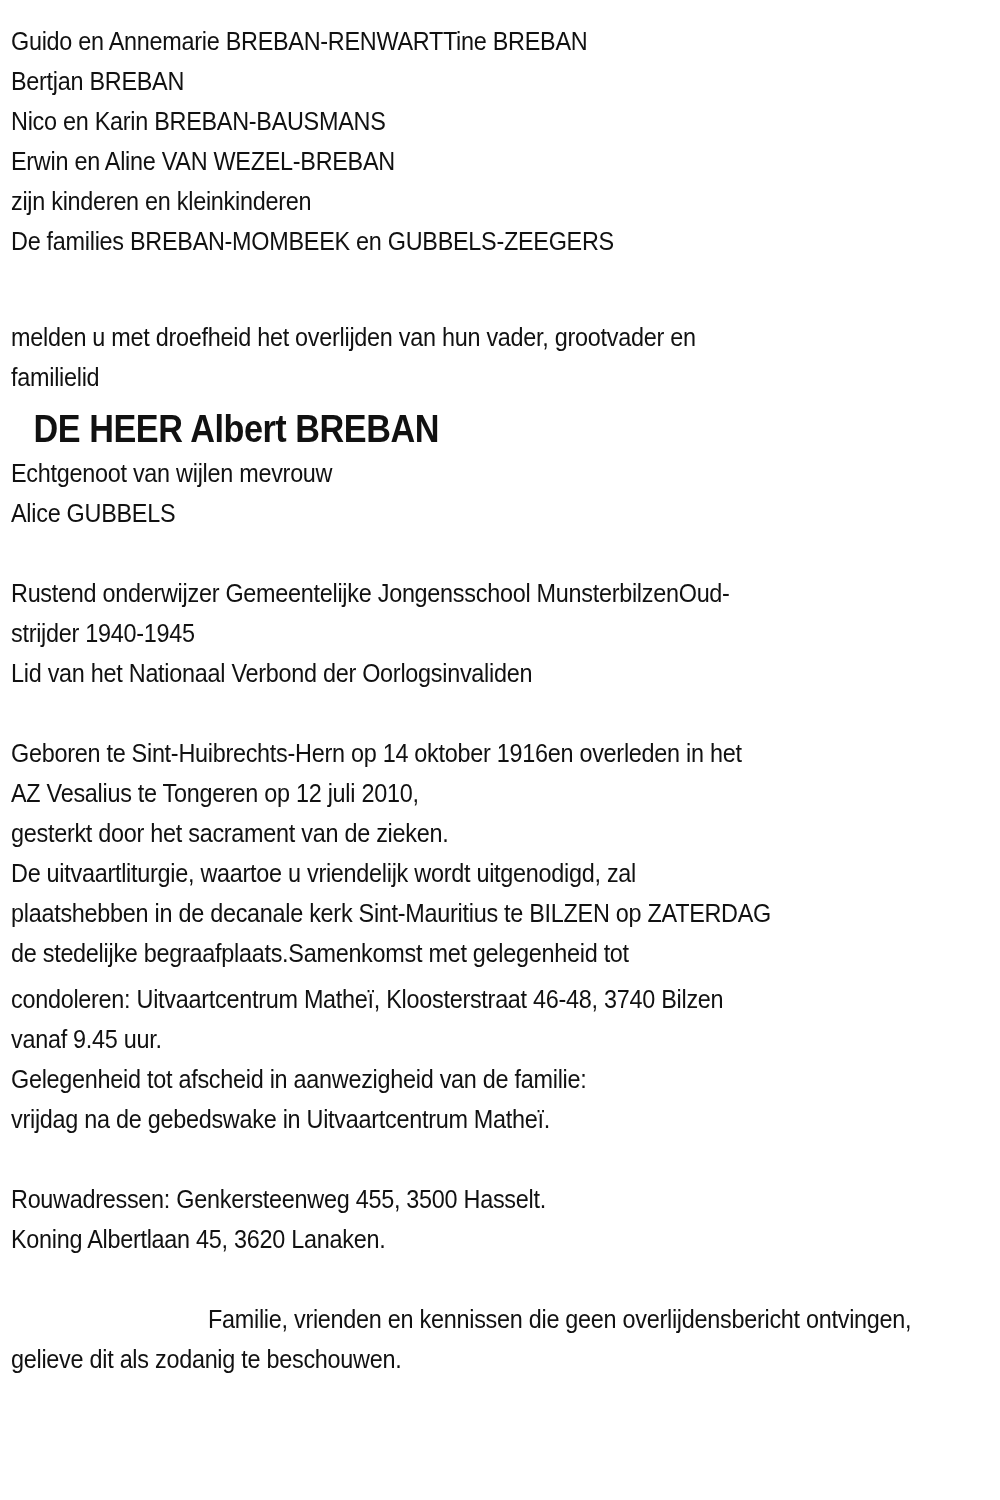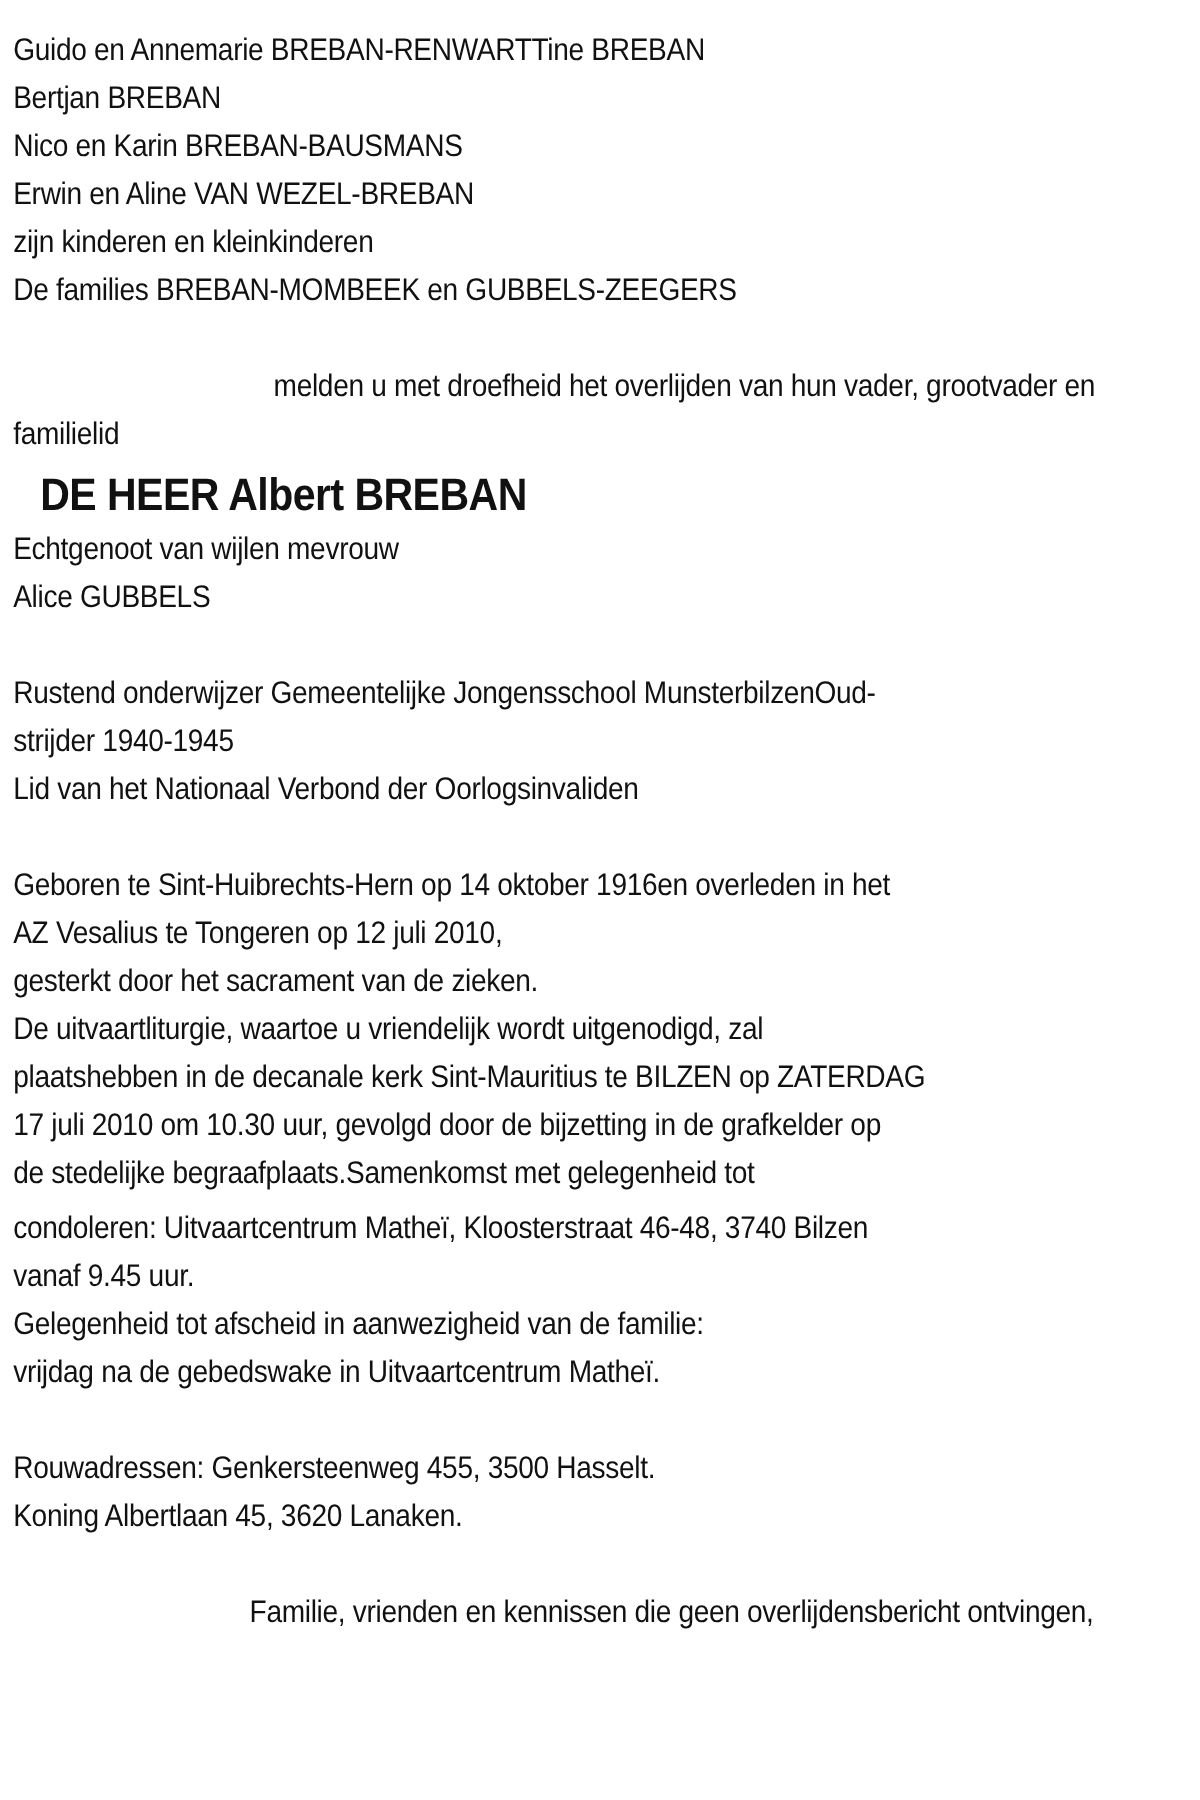--- a/index.html
+++ b/index.html
@@ -39,21 +39,21 @@
     <div style="height: 40px; margin-top: 0px;"><div class="line" style="display: inline-block; transform: scaleX(0.9); width: auto; margin-top: 0px;">Bertjan BREBAN</div></div>
     <div style="height: 40px; margin-top: 0px;"><div class="line" style="display: inline-block; transform: scaleX(0.9); width: auto; margin-top: 0px;">Nico en Karin BREBAN-BAUSMANS</div></div>
     <div style="height: 40px; margin-top: 0px;"><div class="line" style="display: inline-block; transform: scaleX(0.9); width: auto; margin-top: 0px;">Erwin en Aline VAN WEZEL-BREBAN</div></div>
     <div style="height: 40px; margin-top: 0px;"><div class="line" style="display: inline-block; transform: scaleX(0.9); width: auto; margin-top: 0px;">zijn kinderen en kleinkinderen</div></div>
     <div style="height: 40px; margin-top: 0px;"><div class="line" style="display: inline-block; transform: scaleX(0.9); width: auto; margin-top: 0px;">De families BREBAN-MOMBEEK en GUBBELS-ZEEGERS</div></div>
   </div>
 
   <div class="gap"></div>
 
   <div class="block">
-    <div style="height: 40px; margin-top: 0px; text-align: right;"><div class="line" style="display: inline-block; transform: scaleX(0.9); width: auto; margin-top: 0px;">melden u met droefheid het overlijden van hun vader, grootvader en</div></div>
+    <div style="height: 40px; margin-top: 16px;"><div class="line" style="display: inline-block; transform: scaleX(0.9); width: auto; margin-top: 0px;">melden u met droefheid het overlijden van hun vader, grootvader en</div></div>
     <div style="height: 40px; margin-top: 0px;"><div class="line" style="display: inline-block; transform: scaleX(0.9); width: auto; margin-top: 0px;">familielid</div></div>
   </div>
 
   <div style="height: 48px; margin-top: 8px;"><div class="title" style="display: inline-block; transform: scaleX(0.9); width: auto; margin-top: 0px;">DE HEER Albert BREBAN</div></div>
 
   <div class="block">
     <div style="height: 40px; margin-top: 0px;"><div class="line" style="display: inline-block; transform: scaleX(0.9); width: auto; margin-top: 0px;">Echtgenoot van wijlen mevrouw</div></div>
     <div style="height: 40px; margin-top: 0px;"><div class="line" style="display: inline-block; transform: scaleX(0.9); width: auto; margin-top: 0px;">Alice GUBBELS</div></div>
   </div>
 
@@ -66,34 +66,34 @@
   </div>
 
   <div class="gap"></div>
 
   <div class="block">
     <div style="height: 40px; margin-top: 0px;"><div class="line" style="display: inline-block; transform: scaleX(0.9); width: auto; margin-top: 0px;">Geboren te Sint-Huibrechts-Hern op 14 oktober 1916en overleden in het</div></div>
     <div style="height: 40px; margin-top: 0px;"><div class="line" style="display: inline-block; transform: scaleX(0.9); width: auto; margin-top: 0px;">AZ Vesalius te Tongeren op 12 juli 2010,</div></div>
     <div style="height: 40px; margin-top: 0px;"><div class="line" style="display: inline-block; transform: scaleX(0.9); width: auto; margin-top: 0px;">gesterkt door het sacrament van de zieken.</div></div>
     <div style="height: 40px; margin-top: 0px;"><div class="line" style="display: inline-block; transform: scaleX(0.9); width: auto; margin-top: 0px;">De uitvaartliturgie, waartoe u vriendelijk wordt uitgenodigd, zal</div></div>
     <div style="height: 40px; margin-top: 0px;"><div class="line" style="display: inline-block; transform: scaleX(0.9); width: auto; margin-top: 0px;">plaatshebben in de decanale kerk Sint-Mauritius te BILZEN op ZATERDAG</div></div>
-    <div style="height: 40px; margin-top: 0px;"><div class="line" style="display: inline-block; transform: scaleX(0.9); width: auto; margin-top: 0px;">17 juli 2010 om 10.30 uur, gevolgd door de bijzetting in de grafkelder op</div></div>
     <div style="height: 40px; margin-top: 0px;"><div class="line" style="display: inline-block; transform: scaleX(0.9); width: auto; margin-top: 0px;">de stedelijke begraafplaats.Samenkomst met gelegenheid tot</div></div>
     <div style="height: 40px; margin-top: 6px;"><div class="line" style="display: inline-block; transform: scaleX(0.9); width: auto; margin-top: 0px;">condoleren: Uitvaartcentrum Matheï, Kloosterstraat 46-48, 3740 Bilzen</div></div>
     <div style="height: 40px; margin-top: 0px;"><div class="line" style="display: inline-block; transform: scaleX(0.9); width: auto; margin-top: 0px;">vanaf 9.45 uur.</div></div>
     <div style="height: 40px; margin-top: 0px;"><div class="line" style="display: inline-block; transform: scaleX(0.9); width: auto; margin-top: 0px;">Gelegenheid tot afscheid in aanwezigheid van de familie:</div></div>
     <div style="height: 40px; margin-top: 0px;"><div class="line" style="display: inline-block; transform: scaleX(0.9); width: auto; margin-top: 0px;">vrijdag na de gebedswake in Uitvaartcentrum Matheï.</div></div>
   </div>
 
   <div class="gap"></div>
 
   <div class="block">
     <div style="height: 40px; margin-top: 0px;"><div class="line" style="display: inline-block; transform: scaleX(0.9); width: auto; margin-top: 0px;">Rouwadressen: Genkersteenweg 455, 3500 Hasselt.</div></div>
     <div style="height: 40px; margin-top: 0px;"><div class="line" style="display: inline-block; transform: scaleX(0.9); width: auto; margin-top: 0px;">Koning Albertlaan 45, 3620 Lanaken.</div></div>
   </div>
 
   <div class="gap"></div>
 
   <div class="block">
     <div style="height: 40px; margin-top: 0px; text-align: right;"><div class="line" style="display: inline-block; transform: scaleX(0.9); width: auto; margin-top: 0px;">Familie, vrienden en kennissen die geen overlijdensbericht ontvingen,</div></div>
+    <div style="height: 40px; margin-top: 0px;"><div class="line" style="display: inline-block; transform: scaleX(0.9); width: auto; margin-top: 0px;">gelieve dit als zodanig te beschouwen.</div></div>
   </div>
 
 </div>
 
 </body></html>

